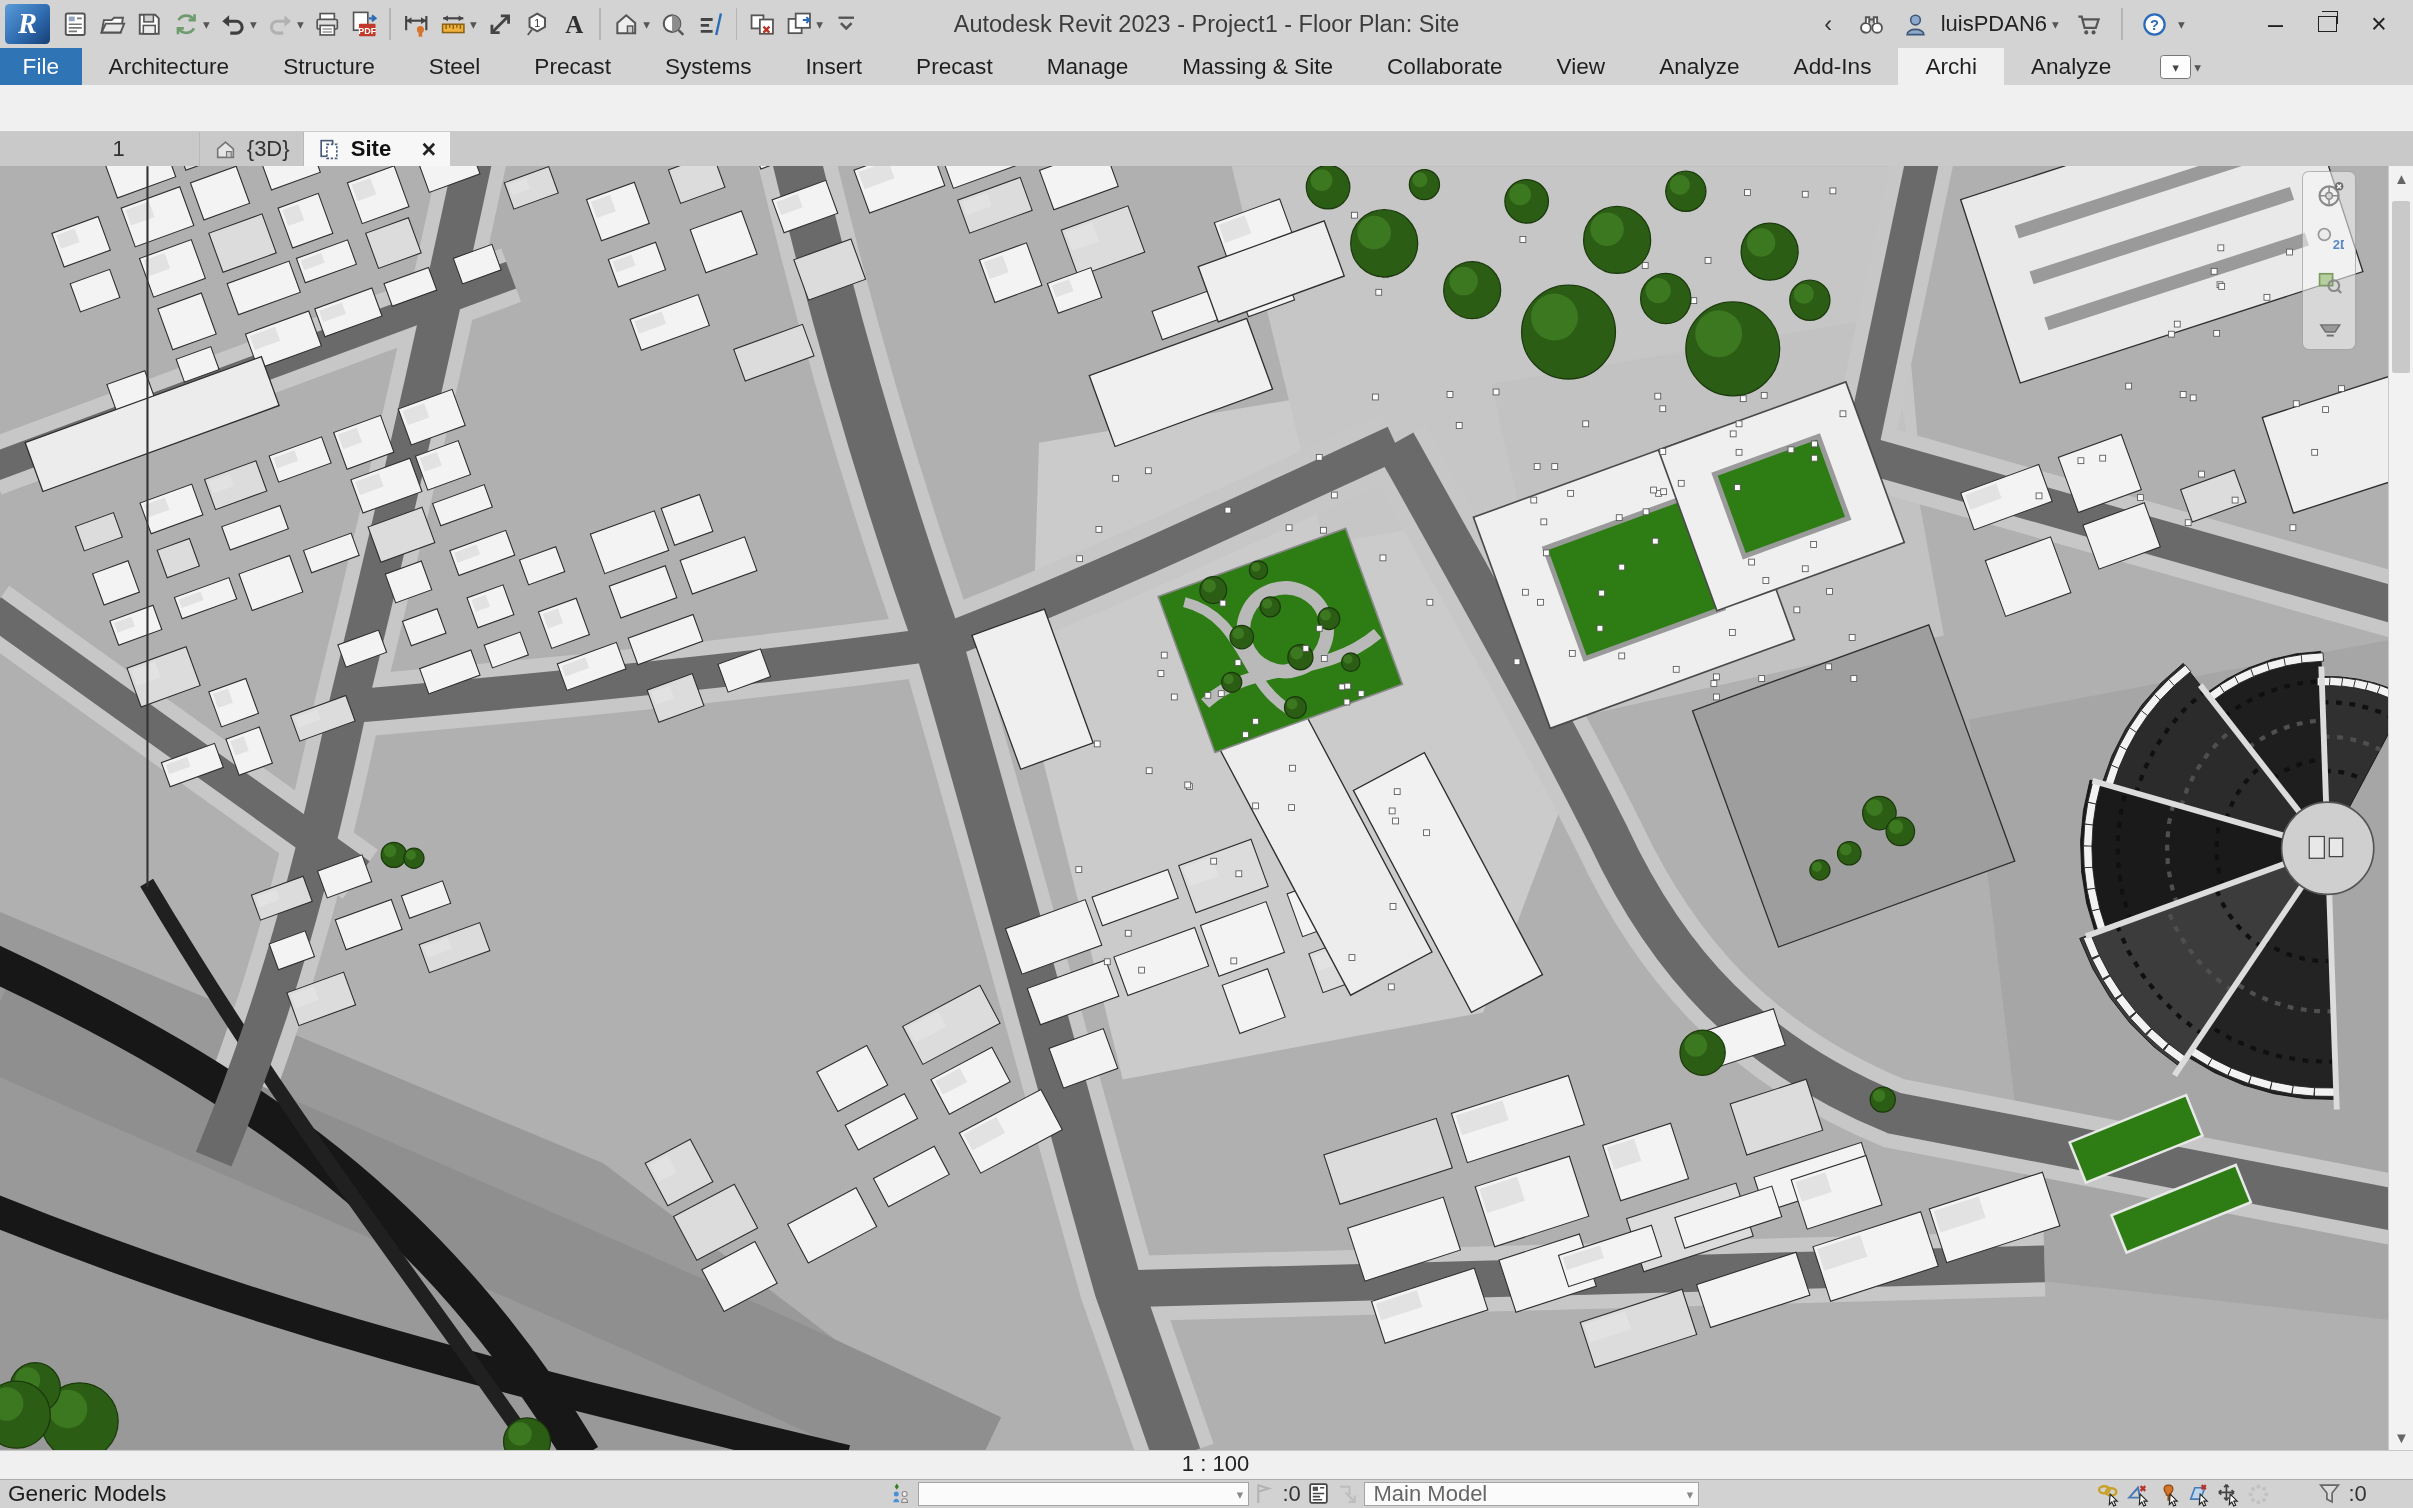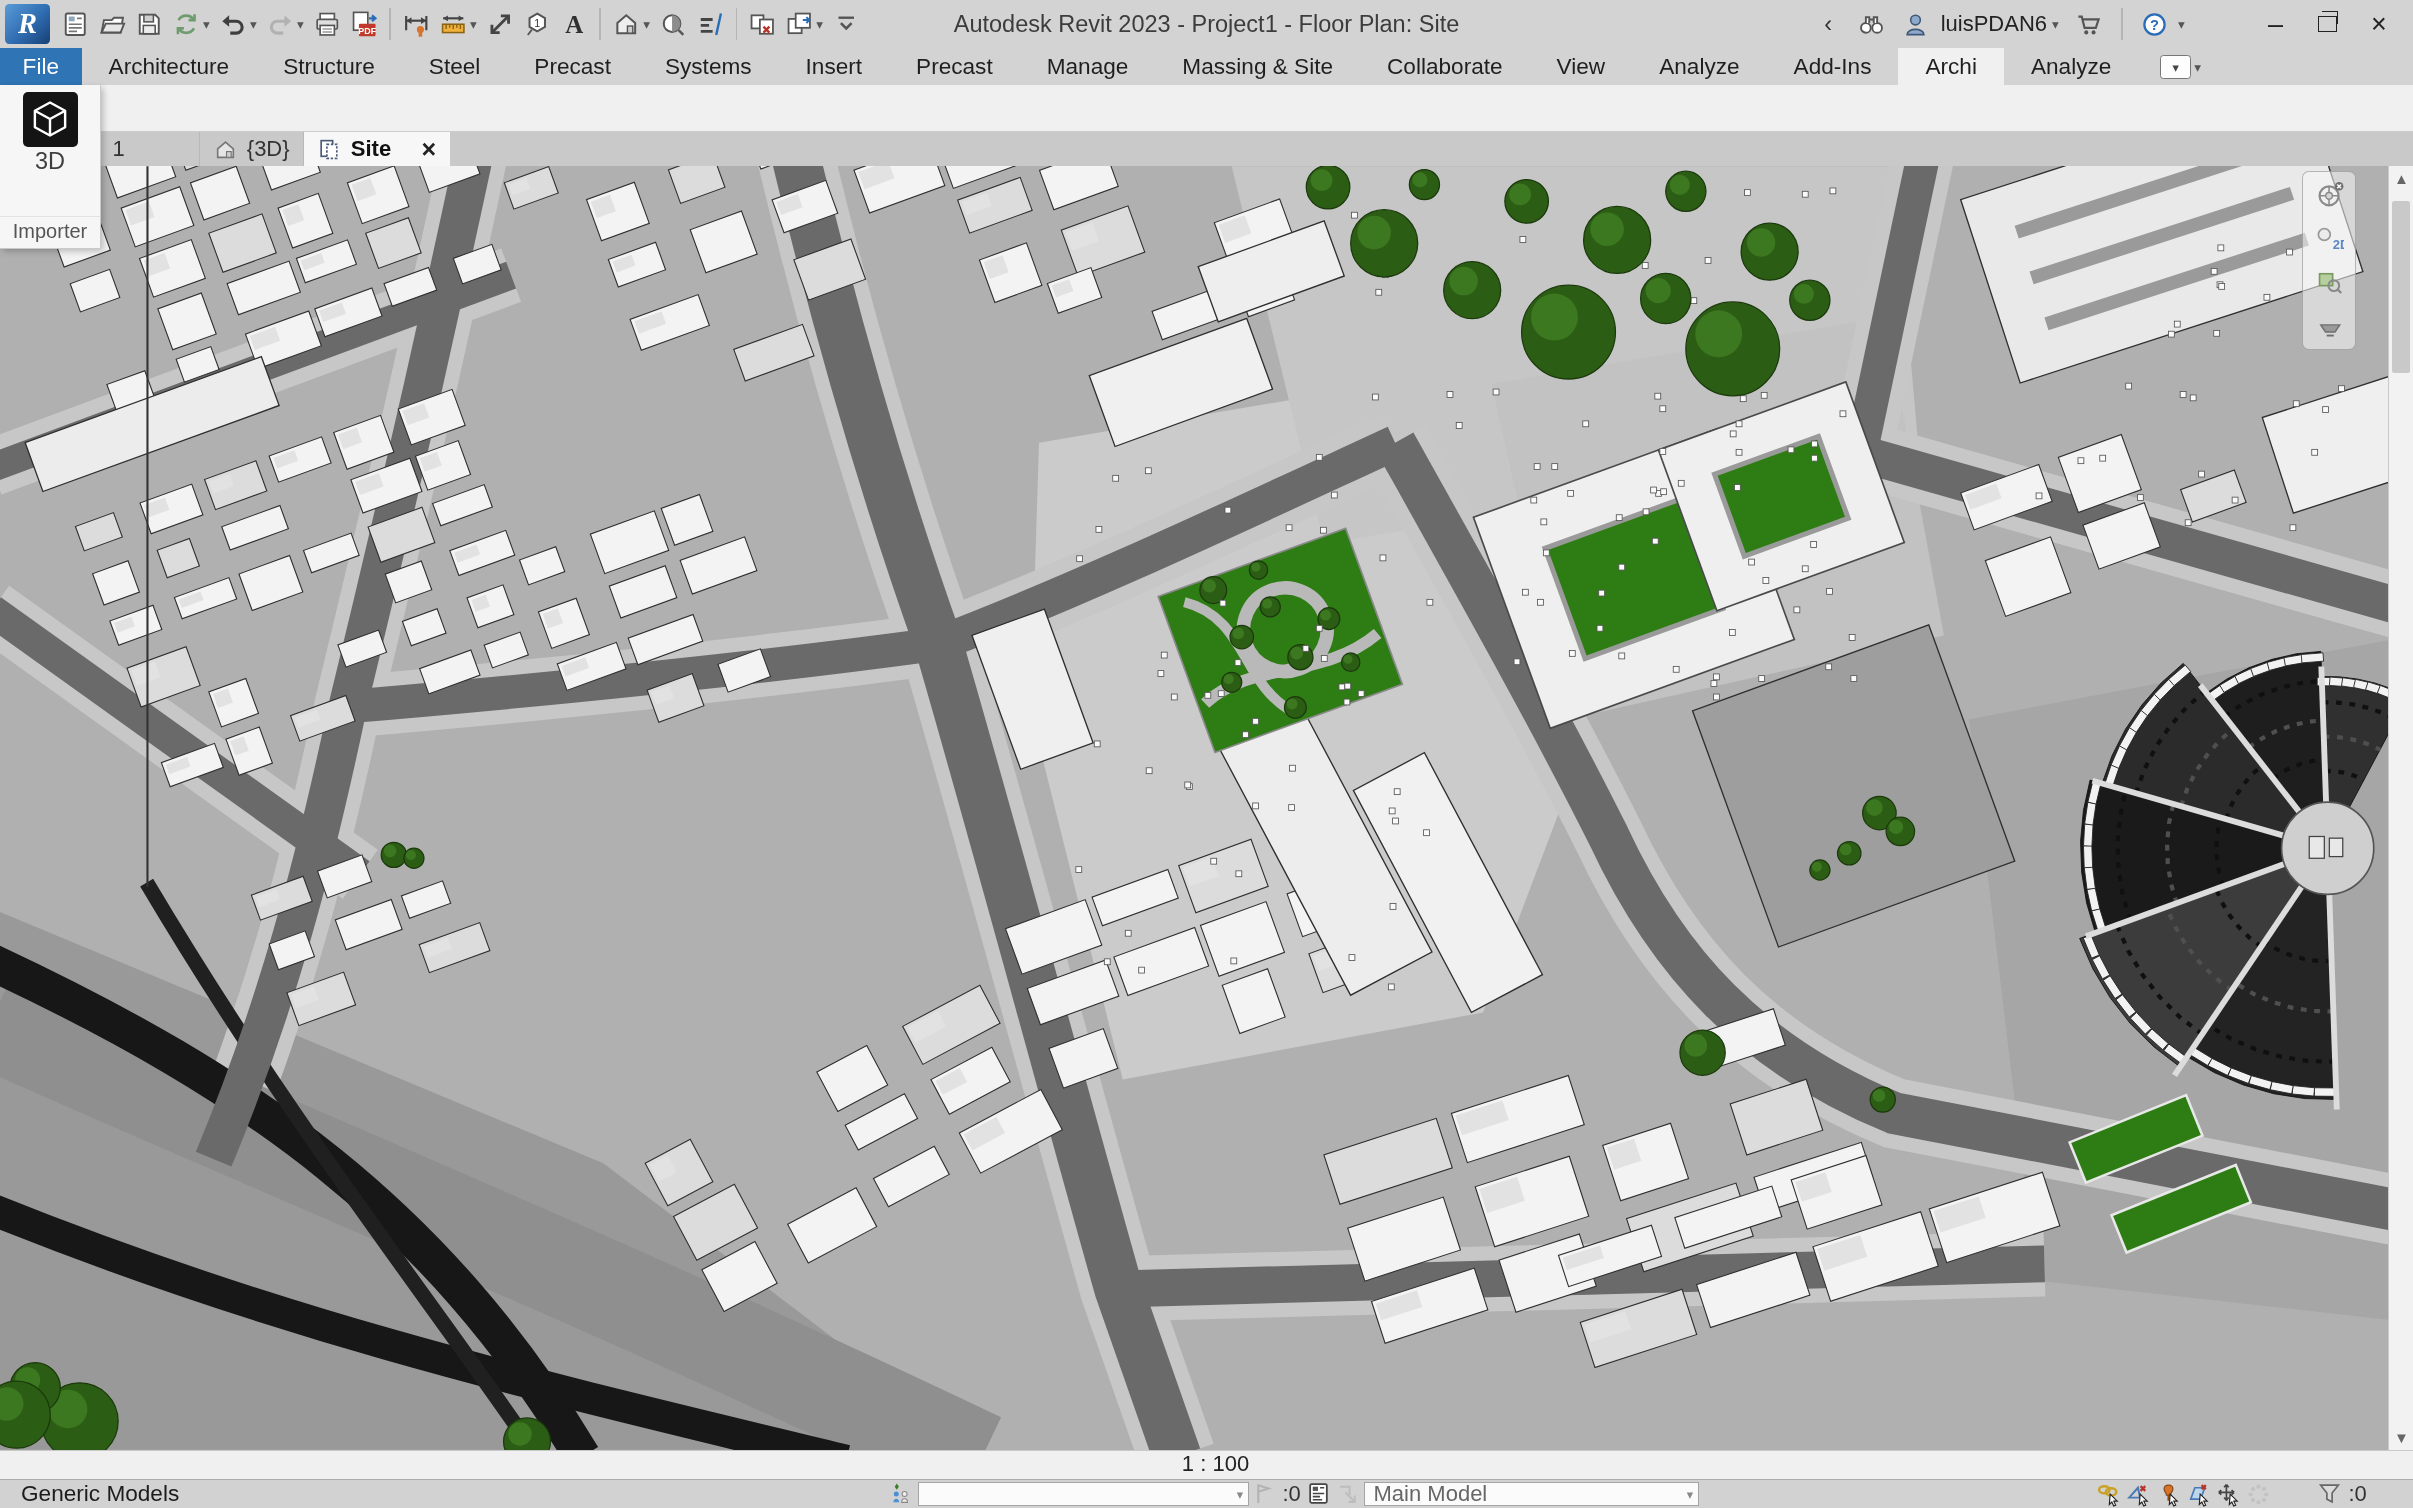--- a/index.html
+++ b/index.html
@@ -80,21 +80,21 @@
   .hscroll{position:relative;flex:1;height:28.5px;margin-left:5px;background:#ededed;}
   .hthumb{position:absolute;left:6.7px;top:3.4px;width:1508px;height:22px;background:#cccccc;border-radius:2.5px;}
   .harrow{position:absolute;top:0;height:28.5px;width:28.5px;display:flex;align-items:center;justify-content:center;
           font-size:23.5px;color:#555;}
   .grip{position:absolute;right:3.4px;top:5px;width:22px;height:20px;
         background:radial-gradient(circle at 30% 30%, #9a9a9a 1.7px, transparent 2.2px) 0 0/7.5px 7.5px;}
   
   .statusbar{position:absolute;top:1479px;left:0;width:2413px;height:29px;background:#d2d2d2;
              border-top:0.8px solid #adadad;display:flex;align-items:center;box-sizing:border-box;
              font-size:22.6px;color:#1c1c1c;}
-  .sbleft{padding-left:21px;white-space:nowrap;text-align:center;}
+  .sbleft{padding-left:8px;white-space:nowrap;text-align:center;}
   .sbgroup{display:flex;align-items:center;position:absolute;}
   .sbdrop{height:24px;background:#fbfbfb;border:0.8px solid #a5a5a5;display:flex;align-items:center;
           justify-content:space-between;color:#666;font-size:22px;padding:0 5px 0 8.4px;box-sizing:border-box;}
   .sbdrop .chev{font-size:12.6px;color:#888;}
   .sico{width:30px;height:27px;display:flex;align-items:center;justify-content:center;}
   .sico svg{width:25px;height:25px;}
   .cnt{font-size:22px;color:#333;margin:0 3.4px;}
 </style>
 </head>
 <body>
@@ -327,30 +327,20 @@
       <div class="vtab active">
         <span style="width:25px;height:25px;display:inline-block;"><svg viewBox="0 0 24 24" width="100%" height="100%">
             <rect x="4" y="3.5" width="11" height="15" fill="#fff" stroke="#4a5a78" stroke-width="1.6"></rect>
             <rect x="9.5" y="7" width="9.5" height="13.5" fill="#fff" stroke="#4a5a78" stroke-width="1.6" stroke-dasharray="2.2 1.6"></rect>
           </svg></span>
         <span>Site</span>
         <span class="closex">×</span>
       </div>
     </div>
 
-  <div class="panelimp">
-    <div class="btn3d">
-      <svg viewBox="0 0 64 64">
-        <path d="M32 8 L54 20 V44 L32 56 L10 44 V20 Z" fill="none" stroke="#fff" stroke-width="3.5" stroke-linejoin="round"></path>
-        <path d="M10 20 L32 32 L54 20 M32 32 V56" fill="none" stroke="#fff" stroke-width="3.5" stroke-linejoin="round"></path>
-      </svg>
-    </div>
-    <div class="lbl3d">3D</div>
-    <div class="panelname">Importer</div>
-  </div>
 
   <div class="canvas">
     <svg class="map" id="map" width="2388" height="1284" viewBox="0 0 2850 1532">
         <rect x="0" y="0" width="2850" height="1532" fill="#b0b0b0"></rect>
         <polygon points="1240,330 1770,240 1880,720 1770,1010 1340,1090 1230,650" fill="#cbcbcb"></polygon>
         <polygon points="1470,0 2260,0 2290,340 1580,450" fill="#c6c6c6"></polygon>
         <polygon points="1780,260 2250,180 2320,560 1870,660" fill="#c2c2c2"></polygon>
         <polygon points="2350,660 2880,560 2880,1380 2430,1330" fill="#a6a6a6"></polygon>
         <polygon points="0,890 720,1190 1170,1532 0,1532" fill="#999999"></polygon>
         <path d="M950,-10 C1010,240 1070,430 1120,570 C1190,810 1270,1110 1335,1340 L1405,1540" fill="none" stroke="#c7c7c7" stroke-width="92"></path>

